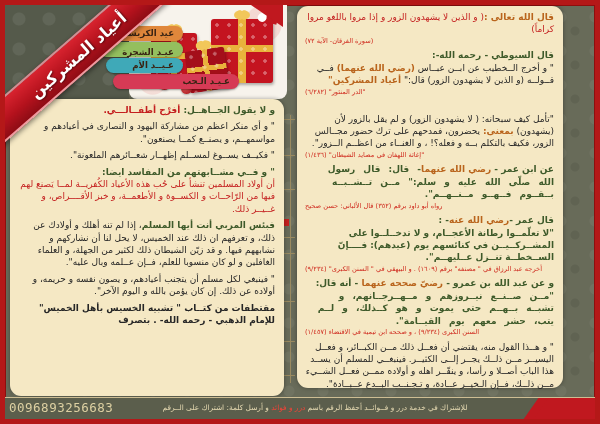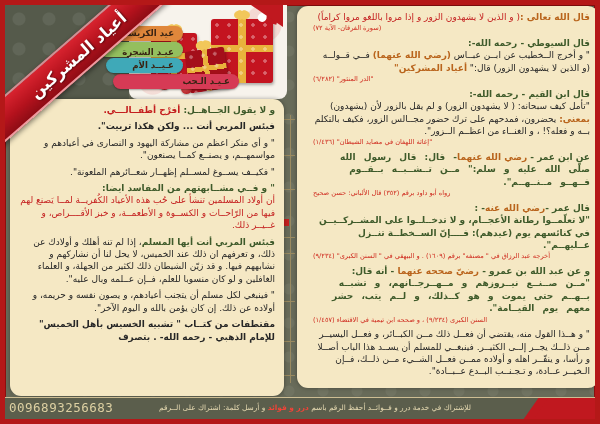--- a/index.html
+++ b/index.html
@@ -80,21 +80,21 @@
     padding:0 9px 0 4px;box-sizing:border-box;box-shadow:0 1px 2px rgba(0,0,0,.35);}
   .fest span{font-size:8.6px;font-weight:bold;color:#3a2414;white-space:nowrap;line-height:1;}
   .fest1{left:86px;top:21px;width:92px;}
   .fest2{left:94px;top:37px;width:84px;align-items:flex-end;}
   .fest3{left:101px;top:53px;width:77px;}
   .fest4{left:108px;top:69px;width:126px;}
   
   .panel{position:absolute;background:#f5e8c4;border-radius:11px;box-sizing:border-box;
     box-shadow:0 0 4px rgba(0,0,0,.35);z-index:3;}
   .left-panel{left:5px;top:94px;width:274px;height:297px;padding:5px 9px 4px 8px;}
-  .right-panel{left:292px;top:1px;width:302px;height:382px;padding:5px 9px 4px 16px;}
+  .right-panel{left:292px;top:1px;width:266px;height:382px;padding:5px 9px 4px 8px;}
   .panel p{margin:0 0 4px 0;font-size:9px;line-height:1.38;color:#262626;text-align:right;}
   .g{color:#3e5a2a;font-weight:bold;}
   .r{color:#c41f1f;}
   .rb{color:#c41f1f;font-weight:bold;}
   .o{color:#b9641c;font-weight:bold;}
   .src{display:block;font-size:6.6px;color:#cf2a1e;line-height:1.3;text-align:left;margin-top:1px;}
   .src-r{text-align:left;}
   .center{text-align:center;}
   .credit{font-size:6.8px;color:#4a7a34;text-align:center;line-height:1.35;margin-top:2px;font-weight:bold;}
   .stretch{word-spacing:5px;}
@@ -107,21 +107,21 @@
   .bottom-bar{position:absolute;left:0;right:0;bottom:0;height:21px;background:#5b5e4c;
     border-top:1px solid #cdbd93;z-index:5;overflow:hidden;}
   .bar-swoosh{position:absolute;right:-18px;top:-4px;width:80px;height:32px;background:#c0181f;
     transform:skewX(-35deg);}
   .bar-swoosh2{position:absolute;right:55px;top:-4px;width:10px;height:32px;background:#c0181f;
     transform:skewX(-35deg);}
   .phone{position:absolute;left:4px;top:2px;font-family:"DejaVu Sans Mono", monospace;
     font-weight:normal;font-size:12.5px;color:#ddd0a2;letter-spacing:.5px;direction:ltr;}
   .sub-text{position:absolute;left:125px;right:95px;top:5px;font-size:7.4px;color:#e6dab2;
     text-align:center;white-space:nowrap;}
-  .sub-text .red{color:#ef4438;font-weight:bold;}
+  .sub-text .red{color:#ef4438;font-weight:normal;}
 </style>
 </head>
 <body>
 
 <div class="page">
 
   <div class="corner-block"></div>
   <div class="title-ribbon">
     <span>أعياد المشركين</span>
   </div>
@@ -148,21 +148,20 @@
     <span>عـيـد الـحب</span>
   </div>
   <div class="fest fest3" style="background: rgb(63, 169, 184);">
     <span>عـيــد الأم</span>
   </div>
 
   <div class="panel left-panel">
     <p>
       <span class="g">و لا يقول الجــاهــل: </span><span class="rb">أفرْح أطفــالـــي.</span><br>
     </p>
-    <p class="rb center">فبئس المربي أنت ... ولكن هكذا تربيت".</p>
     <p>" و أي منكر اعظم من مشاركة اليهود و النصارى في أعيادهم و مواسمهــم، و يصنــع كمــا يصنعون".</p>
     <p>" فكيــف يســوغ لمســلم إظهــار شعــائرهم الملعونة".</p>
     <p>
       <span class="g">" و فــي مشــابهتهم من المفاسد ايضا:</span><br>
       <span class="r">أن أولاد المسلمين تنشأ على حُب هذه الأعياد الكُفريــة لمــا يَصنع لهم فيها من الرّاحــات و الكســوة و الأطعمــة، و خبز الأقــــراص، و غــيــر ذلك.</span>
     </p>
     <p>
       <span class="g">فبئس المربي أنت أيها المسلم</span><span>، إذا لم تنه أهلك و أولادك عن ذلك، و تعرفهم ان ذلك عند الخميس، لا يحل لنا أن نشاركهم و نشابههم فيها. و قد زيّن الشيطان ذلك لكثير من الجهلة، و العلماء الغافلين و لو كان منسوبا للعلم، فــإن عــلمه وبال عليه".</span>
     </p>
     <p>" فينبغي لكل مسلم أن يتجنب أعيادهم، و يصون نفسه و حريمه، و أولاده عن ذلك. إن كان يؤمن بالله و اليوم الآخر".</p>
@@ -173,21 +172,21 @@
     <p>
       <span class="o">قال الله تعالى :</span><span class="r">( و الذين لا يشهدون الزور و إذا مروا باللغو مروا كراماً)</span>
       <span class="src src-r">(سورة الفرقان- الآية ٧٢)</span>
     </p>
     <p>
       <span class="g">قال السيوطي - رحمه الله-:</span><br>
       <span>" و أخرج الــخطيب عن ابــن عبــاس </span><span class="o">(رضي الله عنهما)</span><span> فــي قــولــه (و الذين لا يشهدون الزور) قال:" </span><span class="o">أعياد المشركين"</span>
       <span class="src">"الدر المنثور" (٦/٢٨٢)</span>
     </p>
     <p>
-      <span class="g">قال ابن القيم - رحمه الله-:</span><br>
+      <br>
       <span>"تأمل كيف سبحانه: ( لا يشهدون الزور) و لم يقل بالزور لأن (يشهدون) </span><span class="o">بمعنى:</span><span> يحضرون، فمدحهم على ترك حضور مجــالس الزور، فكيف بالتكلم بــه و فعله؟! ، و الغنــاء من اعظــم الــزور".</span>
       <span class="src">"إغاثة اللهفان في مصايد الشيطان" (١/٤٣٦)</span>
     </p>
     <p>
       <span class="g">عن ابن عمر - </span><span class="o">رضي الله عنهما</span><span class="g stretch">- قال: قال رسول الله صلّى الله عليه و سلم:" مــن تــشــبــه بــقــوم فــهــو مــنــهــم".</span>
       <span class="src">رواه أبو داود برقم (٣٥٢) قال الألباني: حسن صحيح</span>
     </p>
     <p>
       <span class="g">قال عمر -</span><span class="o">رضي الله عنه</span><span class="g">- :</span><br>
       <span class="g">"لا تعلّمــوا رطانة الأعجــام، و لا تدخــلــوا على المشــركــيــن في كنائسهم يوم (عيدهم): فــــإنّ الســخطــة تنــزل عــليهــم".</span>

